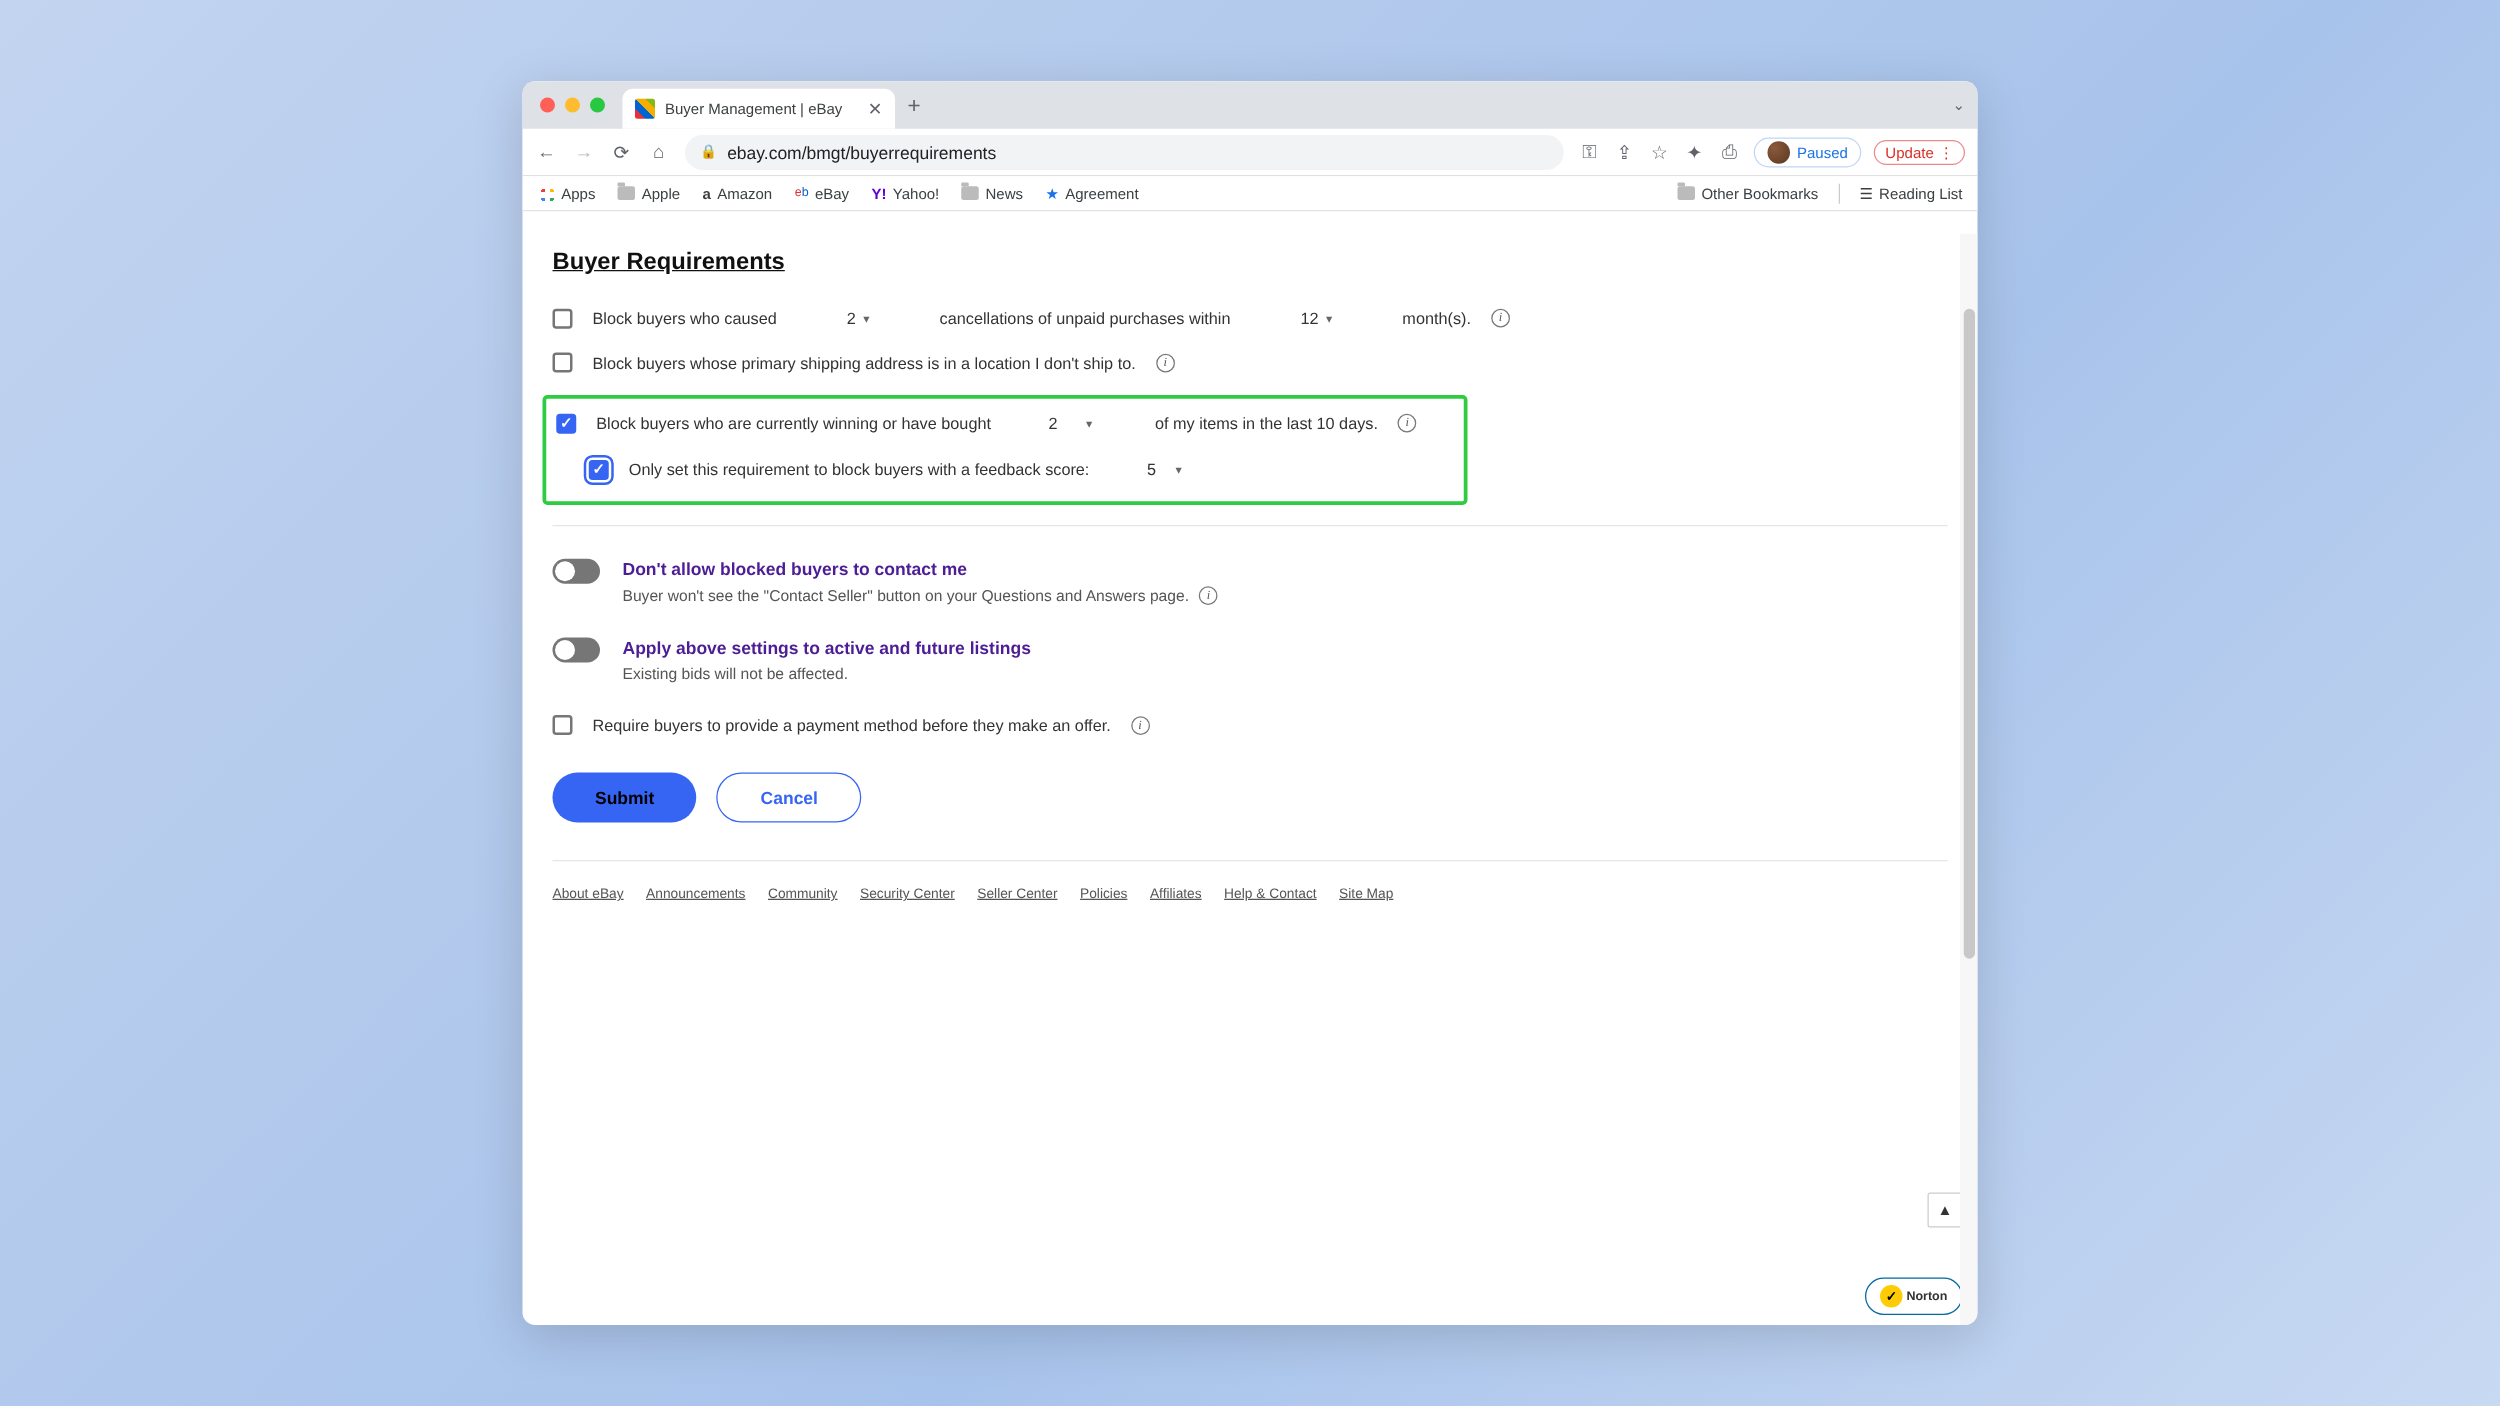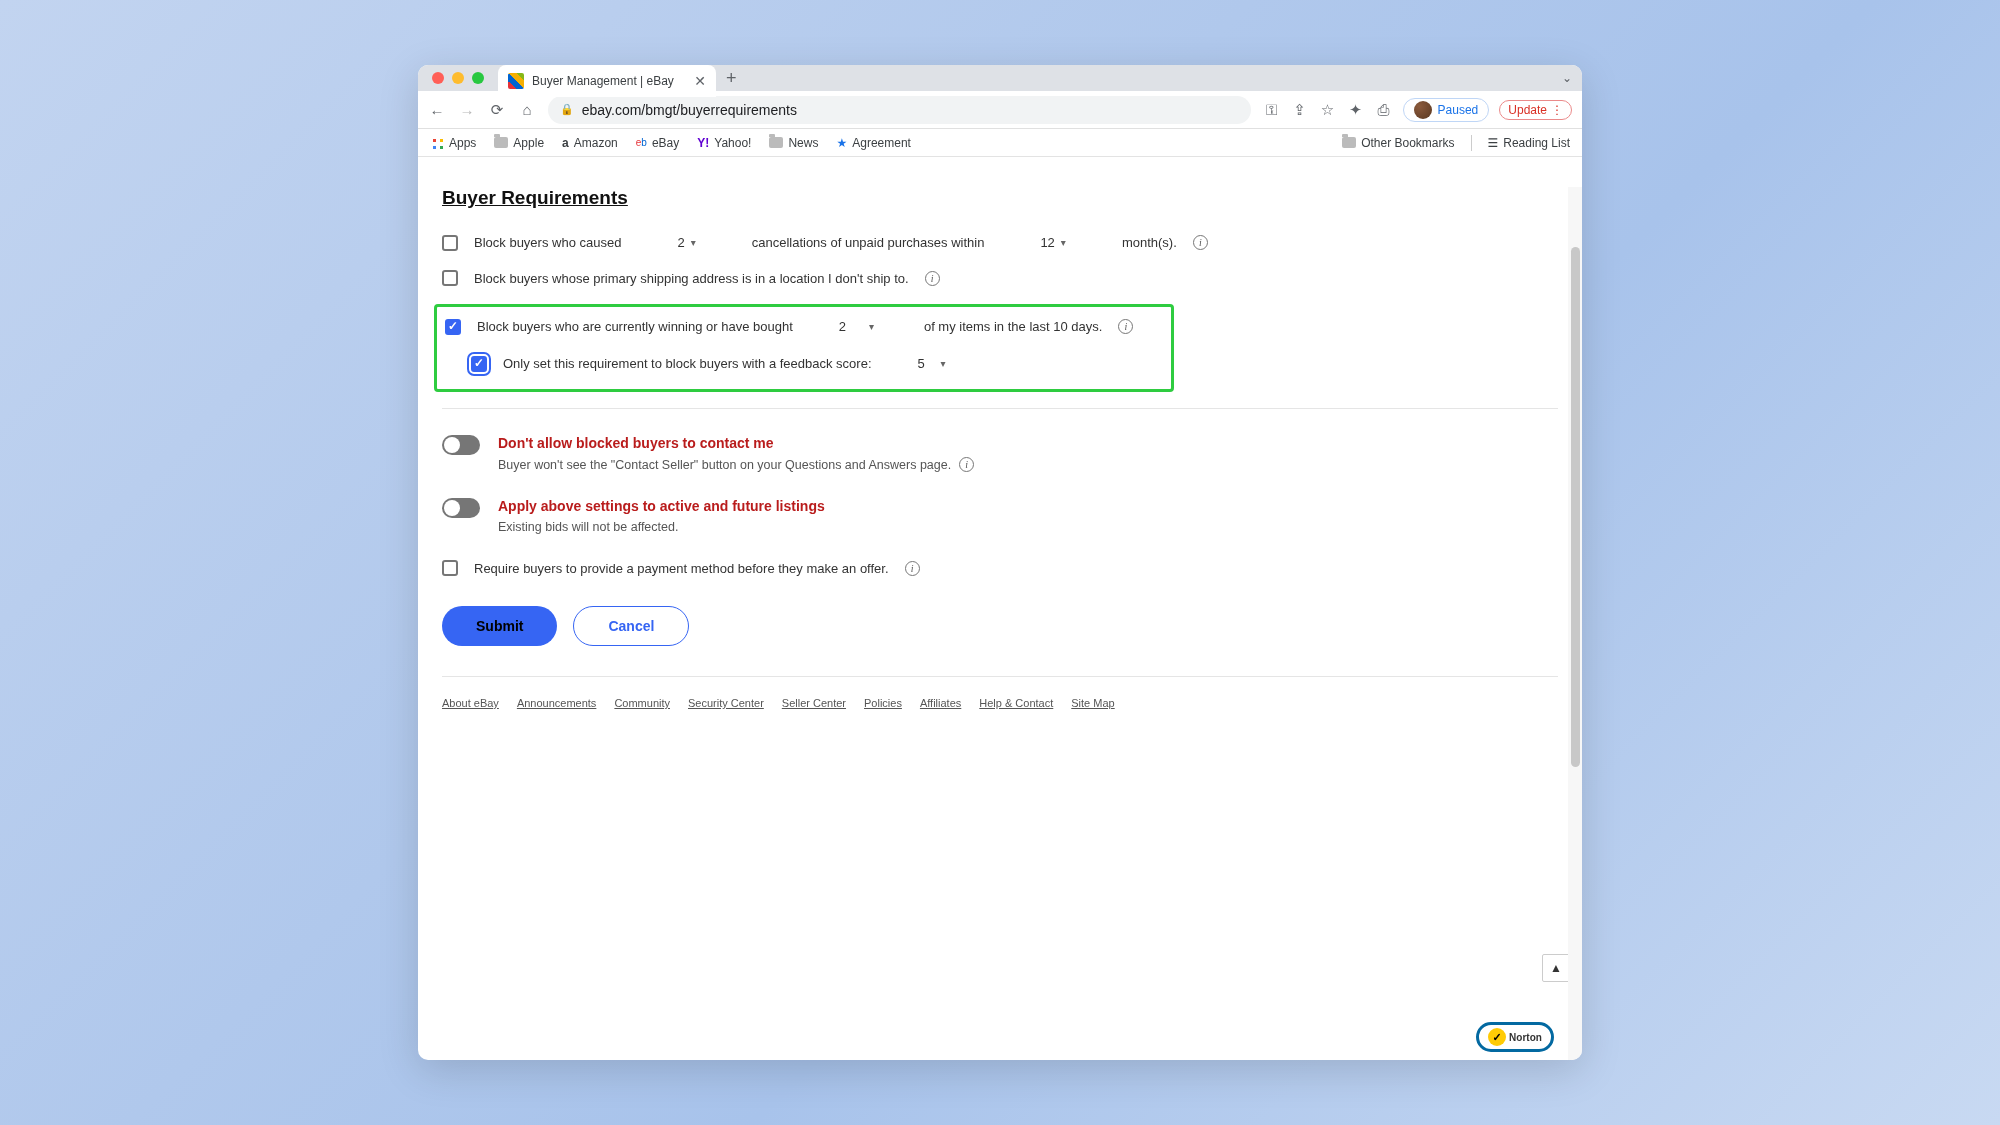--- a/index.html
+++ b/index.html
@@ -10,21 +10,21 @@
     display: flex; align-items: center; justify-content: center;
   }
   .browser {
     width: 1164px; height: 995px;
     background: #fff; border-radius: 10px;
     box-shadow: 0 10px 40px rgba(0,0,0,0.15);
     display: flex; flex-direction: column;
     overflow: hidden; position: relative;
   }
   .tabbar {
-    height: 26px; background: #dee1e6;
+    height: 38px; background: #dee1e6;
     display: flex; align-items: center; padding: 0 10px;
     position: relative;
   }
   .traffic { display: flex; gap: 8px; margin-right: 14px; margin-left:4px;}
   .tl { width: 12px; height: 12px; border-radius: 50%; }
   .tl.r { background: #ff5f57; } .tl.y { background: #febc2e; } .tl.g { background: #28c840; }
   .tab {
     background: #fff; height: 32px; border-radius: 8px 8px 0 0;
     display: flex; align-items: center; padding: 0 10px; gap: 8px;
     font-size: 12px; color: #3c4043; margin-top:6px; width:218px;
@@ -65,33 +65,33 @@
   .sel{display:flex;align-items:center;gap:6px;padding:2px 4px;font-size:13px;}
   .chev{font-size:10px;color:#666;}
   .infoicon{width:15px;height:15px;border:1px solid #777;border-radius:50%;display:inline-flex;align-items:center;justify-content:center;font-size:10px;color:#555;font-style:italic;font-family:serif;}
   .hlbox{border:3px solid #2ecc40;border-radius:4px;padding:10px 8px 16px 8px;margin:8px 0 16px -8px;width:740px;}
   .subrow{display:flex;align-items:center;gap:16px;margin-left:26px;margin-top:18px;}
   .cb.outlined{outline:2px solid #3665f3;outline-offset:2px;}
   hr.div{border:none;border-top:1px solid #e5e5e5;margin:10px 0 26px 0;}
   .toggle{width:38px;height:20px;background:#767676;border-radius:10px;position:relative;flex-shrink:0;}
   .toggle::after{content:"";position:absolute;left:2px;top:2px;width:16px;height:16px;background:#fff;border-radius:50%;}
   .togrow{display:flex;gap:18px;margin-bottom:26px;}
-  .togtext .tt{font-weight:700;font-size:14px;color:#b91c1c;margin-bottom:6px;}
+  .togtext .tt{font-weight:700;font-size:14px;color:#4c1d95;margin-bottom:6px;}
   .togtext .td{font-size:12.5px;color:#555;display:flex;align-items:center;gap:8px;}
   .btnrow{display:flex;gap:16px;margin-top:30px;margin-bottom:30px;}
   .btn{border-radius:22px;padding:11px 34px;font-size:14px;font-weight:600;cursor:pointer;}
   .btn.primary{background:#3665f3;color:#000000;border:none;}
   .btn.secondary{background:#fff;color:#3665f3;border:1px solid #3665f3;}
   .footer{border-top:1px solid #e5e5e5;padding:20px 0 8px 0;font-size:11px;color:#555;}
   .flinks{display:flex;gap:18px;flex-wrap:wrap;margin-bottom:14px;}
   .flinks a{color:#555;text-decoration:underline;}
   .copy{font-size:10.5px;color:#666;}
   .copy a{color:#555;text-decoration:underline;}
   .scrolltop{position:absolute;right:12px;bottom:78px;width:28px;height:28px;border:1px solid #ccc;background:#fff;display:flex;align-items:center;justify-content:center;font-size:12px;border-radius:2px;}
-  .norton{position:absolute;right:28px;bottom:8px;width:78px;height:30px;border:3px solid #0369a1;border-radius:15px;background:#fff;display:flex;align-items:center;justify-content:center;font-size:10px;font-weight:bold;}
+  .norton{position:absolute;right:12px;bottom:8px;width:78px;height:30px;border:1px solid #0369a1;border-radius:15px;background:#fff;display:flex;align-items:center;justify-content:center;font-size:10px;font-weight:bold;}
   .norton::before{content:"✓";background:#ffcb05;color:#000;width:18px;height:18px;border-radius:50%;display:inline-flex;align-items:center;justify-content:center;margin-right:3px;font-size:11px;}
   .vline{width:1px;height:16px;background:#ccc;}
   .scrolltrack{position:absolute;right:0;top:122px;bottom:0;width:14px;background:#f7f7f7;}
   .scrollthumb{position:absolute;right:2px;top:182px;width:9px;height:520px;background:#c8c8c8;border-radius:5px;}
 </style>
 </head>
 <body>
 
 <div class="browser">
   <div class="tabbar">

